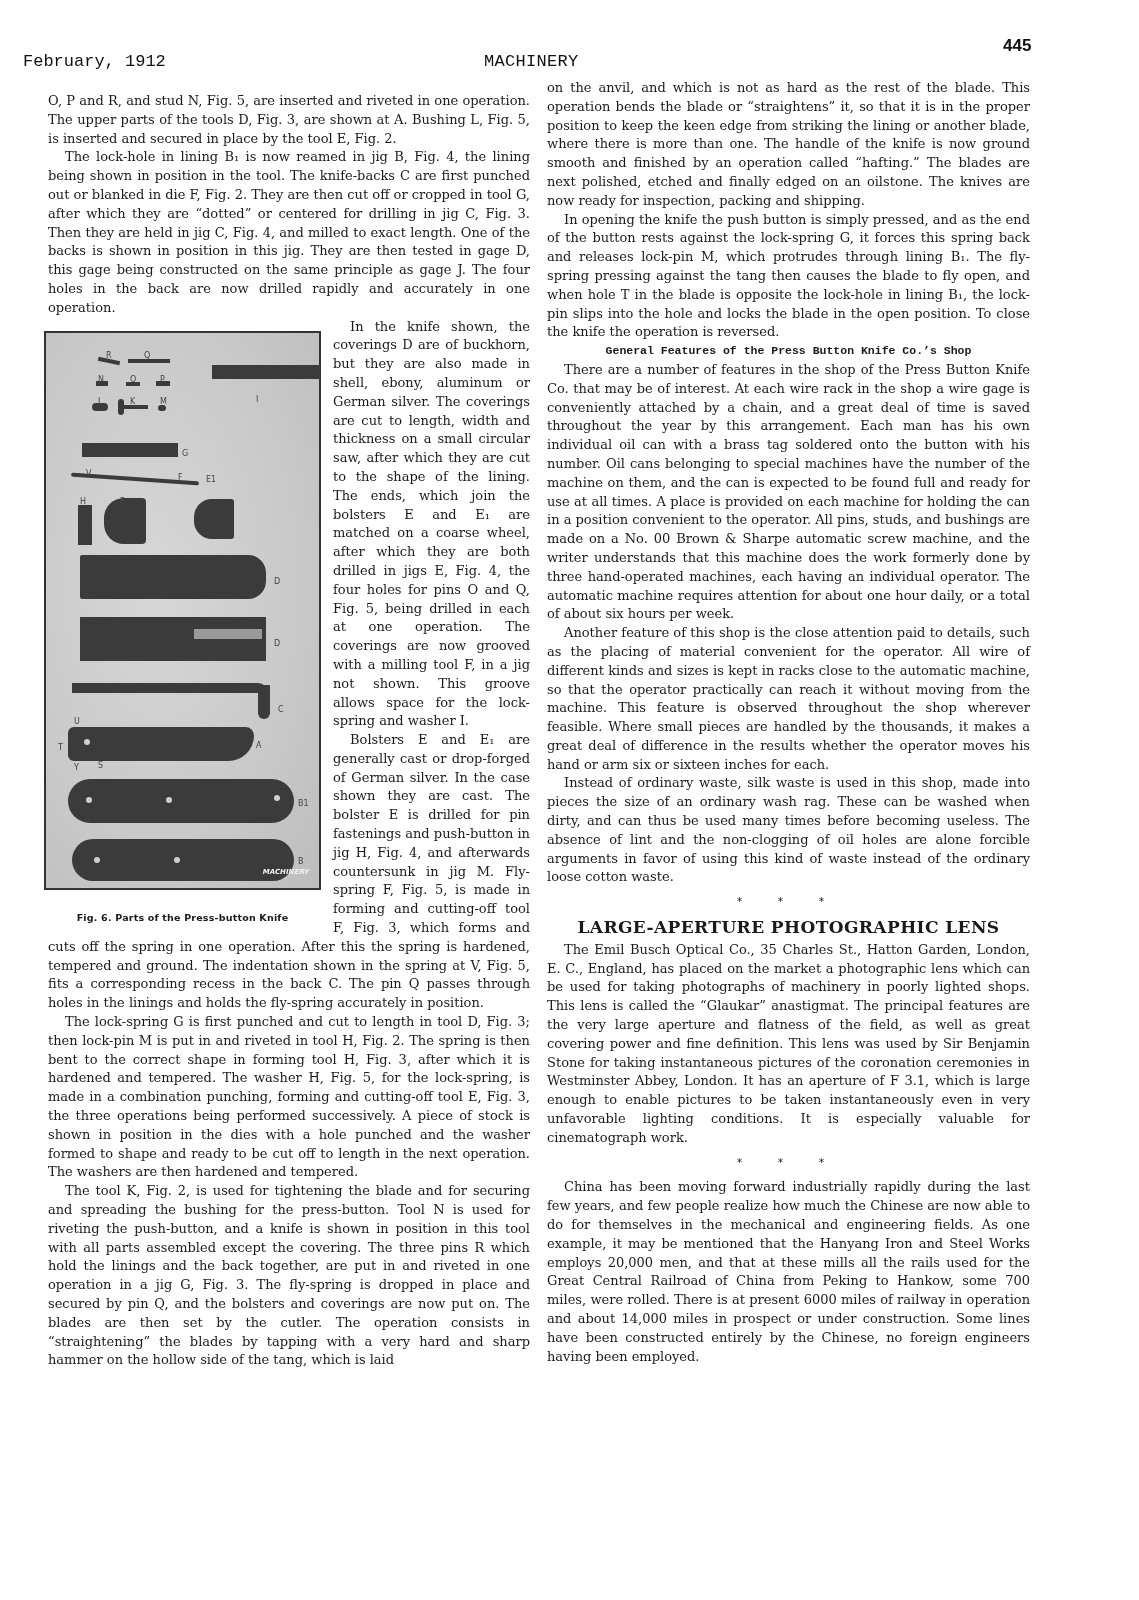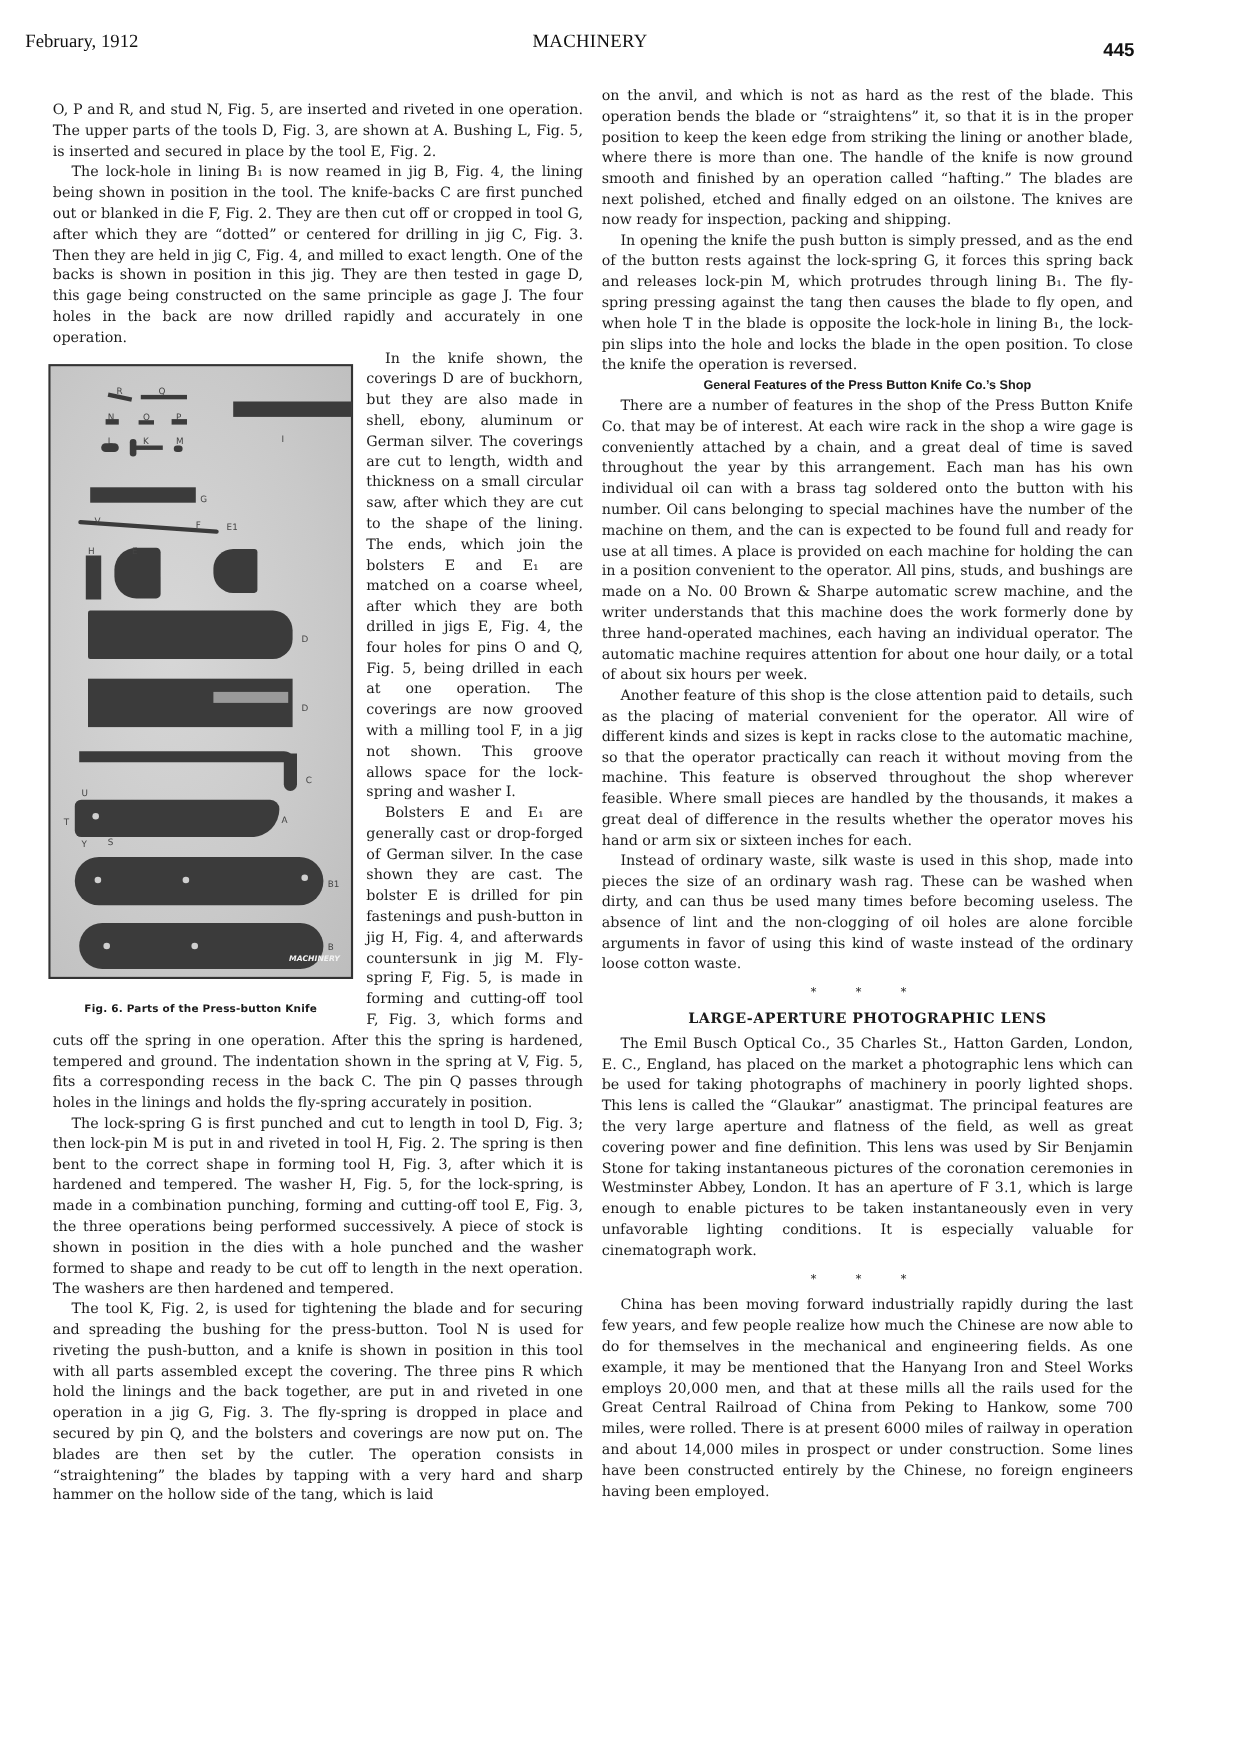--- a/index.html
+++ b/index.html
@@ -1,41 +1,41 @@
 <!DOCTYPE html>
 <html><head>
 <meta charset="utf-8">
 <style>
   html, body { margin:0; padding:0; background:#ffffff; }
   body { width:1139px; height:1600px; position:relative; overflow:hidden; color:#1a1a1a;
          font-family:"DejaVu Serif", serif; }
-  .hdr { position:absolute; top:28px; font-family:Liberation Serif, serif; font-size:17px; color:#111; }
+  .hdr { position:absolute; top:52px; font-family:Liberation Mono, monospace; font-size:17px; color:#111; }
   .hdr-date { left:23px; }
   .hdr-title { left:484px; letter-spacing:0.3px; }
   .hdr-page { left:1003px; top:36px; font-weight:bold; font-family:"Liberation Sans Narrow","Liberation Sans", sans-serif; font-size:17px; }
 
   .col { position:absolute; font-size:13px; line-height:18.8px; text-align:justify; }
   .col-left { left:48px; top:59px; width:482px;margin-top:33px; }
   .col-right { left:547px; top:79px; width:483px; }
   .col p { margin:0; text-indent:17px; }
   .col p.noind { text-indent:0; }
 
   .figure-float { float:left; width:277px; height:617px; margin:0 12px 0 -4px; position:relative; }
   .fig-box { position:absolute; left:0; top:13px; width:277px; height:559px; border:2px solid #333; box-sizing:border-box;
              background:radial-gradient(ellipse at 40% 45%, #d7d7d7 0%, #c9c9c9 60%, #bdbdbd 100%); }
   .fig-caption { position:absolute; left:0; top:591px; width:277px; text-align:center; font-family:"DejaVu Sans", sans-serif;
                  font-weight:bold; font-size:9.5px; letter-spacing:0.2px; }
   .part { position:absolute; background:#3b3b3b; }
   .lbl { position:absolute; font-family:"DejaVu Sans", sans-serif; font-size:8px; color:#444; }
   .hole { position:absolute; width:6px; height:6px; border-radius:50%; background:#cfcfcf; }
   .watermark { position:absolute; right:10px; bottom:6px; font-family:"DejaVu Sans", sans-serif; font-size:7px; font-style:italic; font-weight:bold; color:#f2f2f2; }
 
-  .subhead { text-align:center; font-family:Liberation Sans, sans-serif; font-weight:bold; font-size:11.5px; margin:6px 0 1px 0; text-indent:0 !important; }
+  .subhead { text-align:center; font-family:Liberation Mono, monospace; font-weight:bold; font-size:11.5px; margin:6px 0 1px 0; text-indent:0 !important; }
   .stars { text-align:center; font-size:11px; letter-spacing:16px; margin:6px 0 6px 0; font-family:"DejaVu Sans", sans-serif; }
-  .article-title { text-align:center; font-family:"DejaVu Serif", serif; font-weight:bold; font-size:13px; letter-spacing:0.4px; margin:4px 0 4px 0; }
+  .article-title { text-align:center; font-family:"DejaVu Serif", serif; font-weight:bold; font-size:17px; letter-spacing:0.4px; margin:4px 0 4px 0; }
 </style>
 </head>
 <body>
 
 <div class="hdr hdr-date">February, 1912</div>
 <div class="hdr hdr-title">MACHINERY</div>
 <div class="hdr hdr-page">445</div>
 
 <div class="col col-left">
   <p class="noind">O, P and R, and stud N, Fig. 5, are inserted and riveted in one operation. The upper parts of the tools D, Fig. 3, are shown at A. Bushing L, Fig. 5, is inserted and secured in place by the tool E, Fig. 2.</p>

